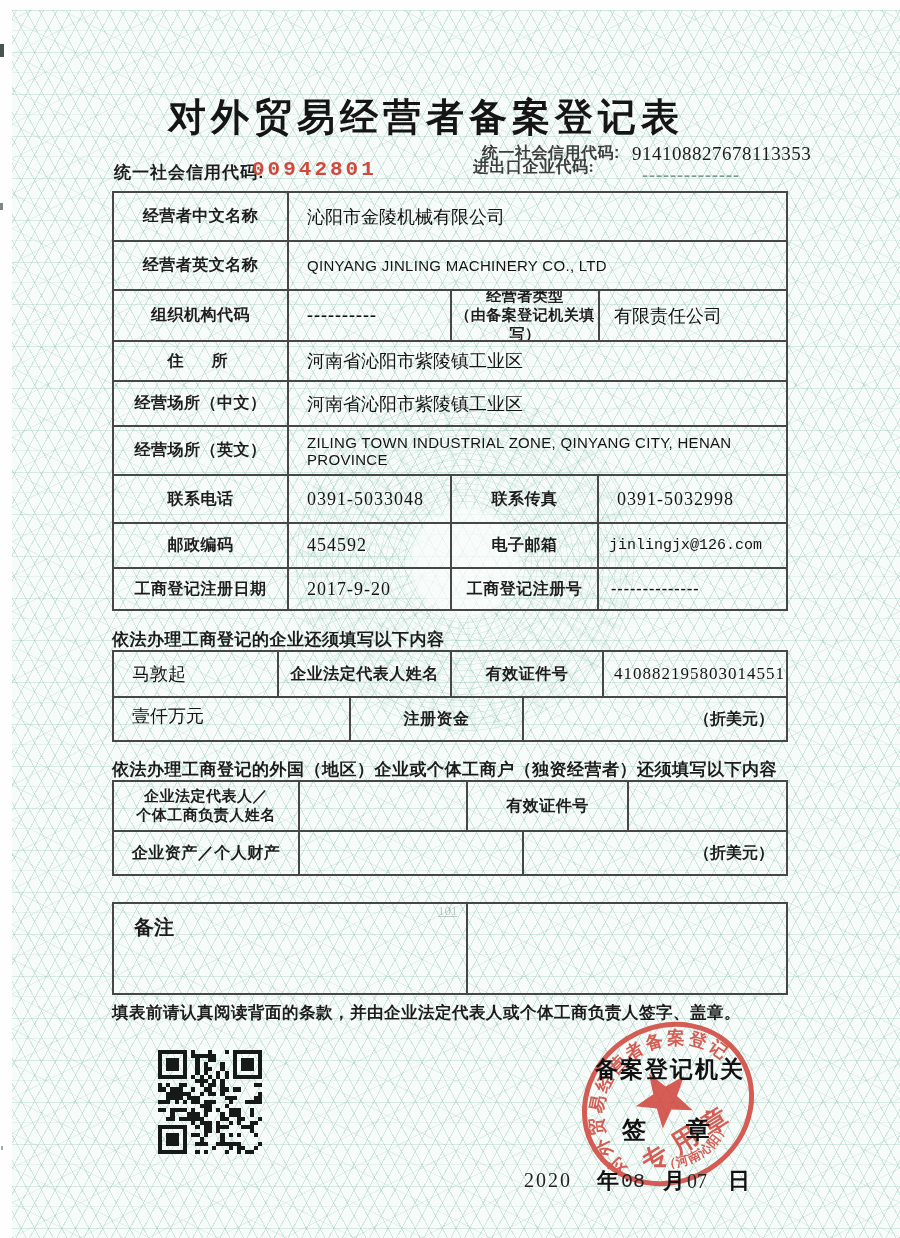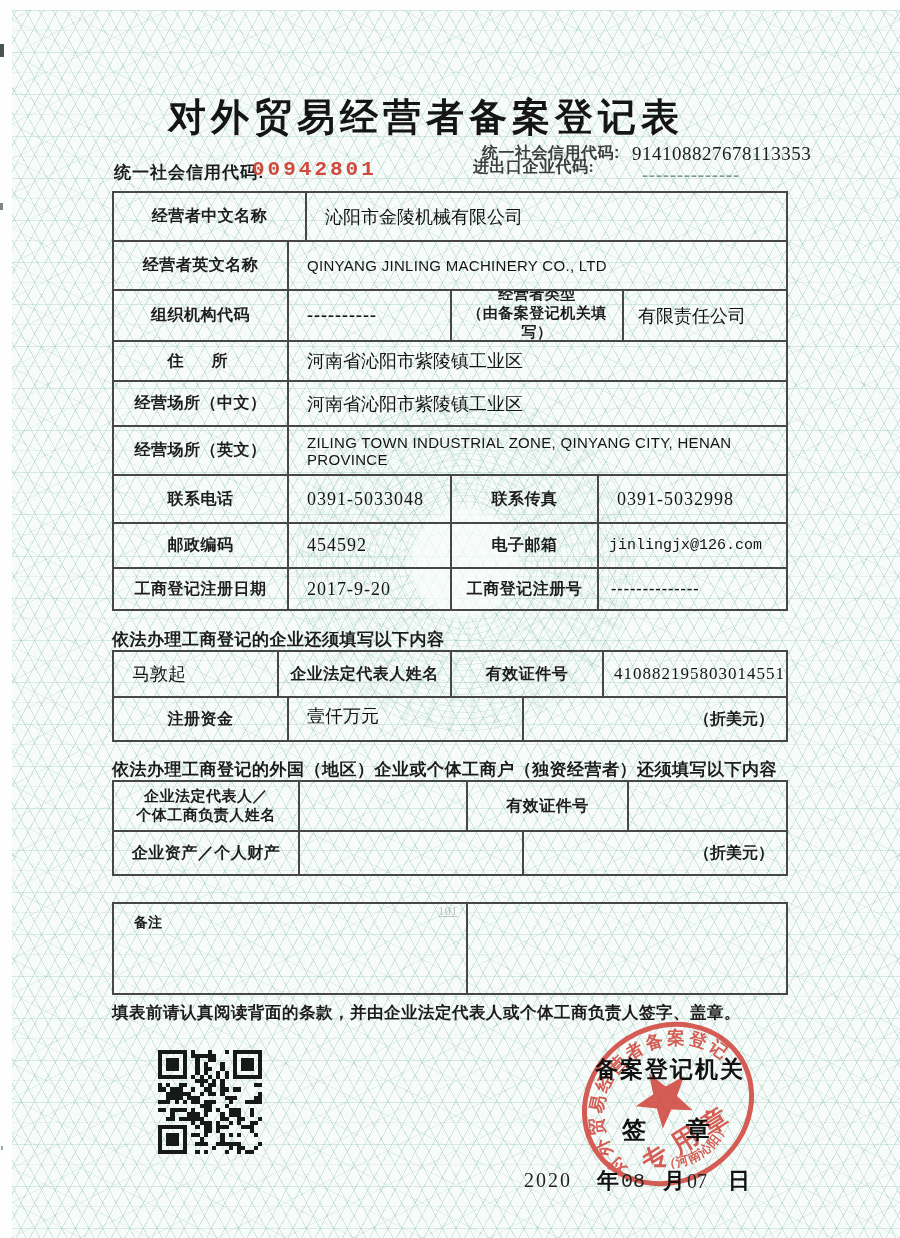--- a/index.html
+++ b/index.html
@@ -50,21 +50,21 @@
   .td:first-child{border-left:none;}
   .td.grow{flex:1;}
   .lbl{justify-content:center;text-align:center;font-size:16px;font-weight:600;color:#1d1d1d;letter-spacing:.5px;}
   .lbl.two{flex-direction:column;line-height:1.25;font-size:15px;}
   .val{font-family:"Liberation Serif",serif;font-size:18px;padding-left:18px;color:#141414;}
   .val.en{font-family:"Liberation Sans",sans-serif;font-size:15px;letter-spacing:.3px;font-weight:500;}
   .val.mono{font-family:"Liberation Mono",monospace;font-size:15px;}
   .val.num{letter-spacing:1px;}
   .note-cell{justify-content:flex-end;padding-right:12px;font-size:16px;font-weight:600;}
   .sec-head{font-size:17px;font-weight:700;letter-spacing:.5px;left:112px;}
-  .remarks-label{font-size:14px;font-weight:600;}
+  .remarks-label{font-size:20px;font-weight:600;}
   .footer-note{left:112px;top:1002px;font-size:16.5px;font-weight:700;letter-spacing:.5px;}
   .bleed{font-family:"Liberation Serif",serif;color:rgba(96,122,112,.38);font-size:13px;}
   
   .qr{left:158px;top:1050px;width:104px;height:104px;display:grid;grid-template-columns:repeat(25,1fr);grid-template-rows:repeat(25,1fr);}
   .qr b{display:block;}
   .stamp-svg{left:552px;top:998px;}
   .stamp-black{width:180px;text-align:center;color:#111;font-weight:700;}
   .authority{left:580px;top:1054px;font-size:23px;letter-spacing:2px;}
   .signline{left:580px;top:1114px;font-size:24px;letter-spacing:8px;}
   .dt{font-weight:700;font-size:22px;color:#111;}
@@ -83,31 +83,31 @@
 <div class="abs regline-label">统一社会信用代码:</div>
 <div class="abs regline-value">00942801</div>
 
 <div class="abs code-label" style="left:482px;top:143px;">统一社会信用代码:</div>
 <div class="abs code-value" style="left:632px;top:143px;">914108827678113353</div>
 <div class="abs code-label" style="left:473px;top:157px;font-family:Liberation Serif, serif;">进出口企业代码:</div>
 <div class="abs dash" style="left:642px;top:165px;font-size:18px;">--------------</div>
 
 <div class="tbl" style="top:191px;">
   <div class="tr" style="height:47px;">
-    <div class="td lbl" style="width:191px;">经营者中文名称</div>
+    <div class="td lbl" style="width:173px;">经营者中文名称</div>
     <div class="td grow val">沁阳市金陵机械有限公司</div>
   </div>
   <div class="tr" style="height:49px;">
     <div class="td lbl" style="width:173px;">经营者英文名称</div>
     <div class="td grow val en">QINYANG JINLING MACHINERY CO., LTD</div>
   </div>
   <div class="tr" style="height:51px;">
     <div class="td lbl" style="width:173px;">组织机构代码</div>
     <div class="td val dash" style="width:163px;">----------</div>
-    <div class="td lbl two" style="width:172px;font-family:Liberation Mono, monospace;">
+    <div class="td lbl two" style="width:148px;">
       <span>经营者类型</span>
       <span>（由备案登记机关填写）</span>
     </div>
     <div class="td grow val" style="padding-left:14px;">有限责任公司</div>
   </div>
   <div class="tr" style="height:40px;">
     <div class="td lbl" style="width:173px;letter-spacing:6px;">住　所</div>
     <div class="td grow val">河南省沁阳市紫陵镇工业区</div>
   </div>
   <div class="tr" style="height:45px;">
@@ -140,22 +140,22 @@
 
 <div class="abs sec-head" style="top:628px;">依法办理工商登记的企业还须填写以下内容</div>
 <div class="tbl" style="top:650px;">
   <div class="tr" style="height:44px;">
     <div class="td val" style="width:163px;">马敦起</div>
     <div class="td lbl" style="width:173px;">企业法定代表人姓名</div>
     <div class="td lbl" style="width:152px;">有效证件号</div>
     <div class="td grow val num" style="padding-left:10px;font-size:17px;">410882195803014551</div>
   </div>
   <div class="tr" style="height:44px;">
+    <div class="td val" style="width:235px;align-items:flex-start;padding-top:6px;">壹仟万元</div>
     <div class="td lbl" style="width:173px;">注册资金</div>
-    <div class="td val" style="width:235px;align-items:flex-start;padding-top:6px;">壹仟万元</div>
     <div class="td grow note-cell">（折美元）</div>
   </div>
 </div>
 
 <div class="abs sec-head" style="top:758px;">依法办理工商登记的外国（地区）企业或个体工商户（独资经营者）还须填写以下内容</div>
 <div class="tbl" style="top:780px;">
   <div class="tr" style="height:48px;">
     <div class="td lbl two" style="width:184px;">
       <span>企业法定代表人／</span>
       <span>个体工商负责人姓名</span>

